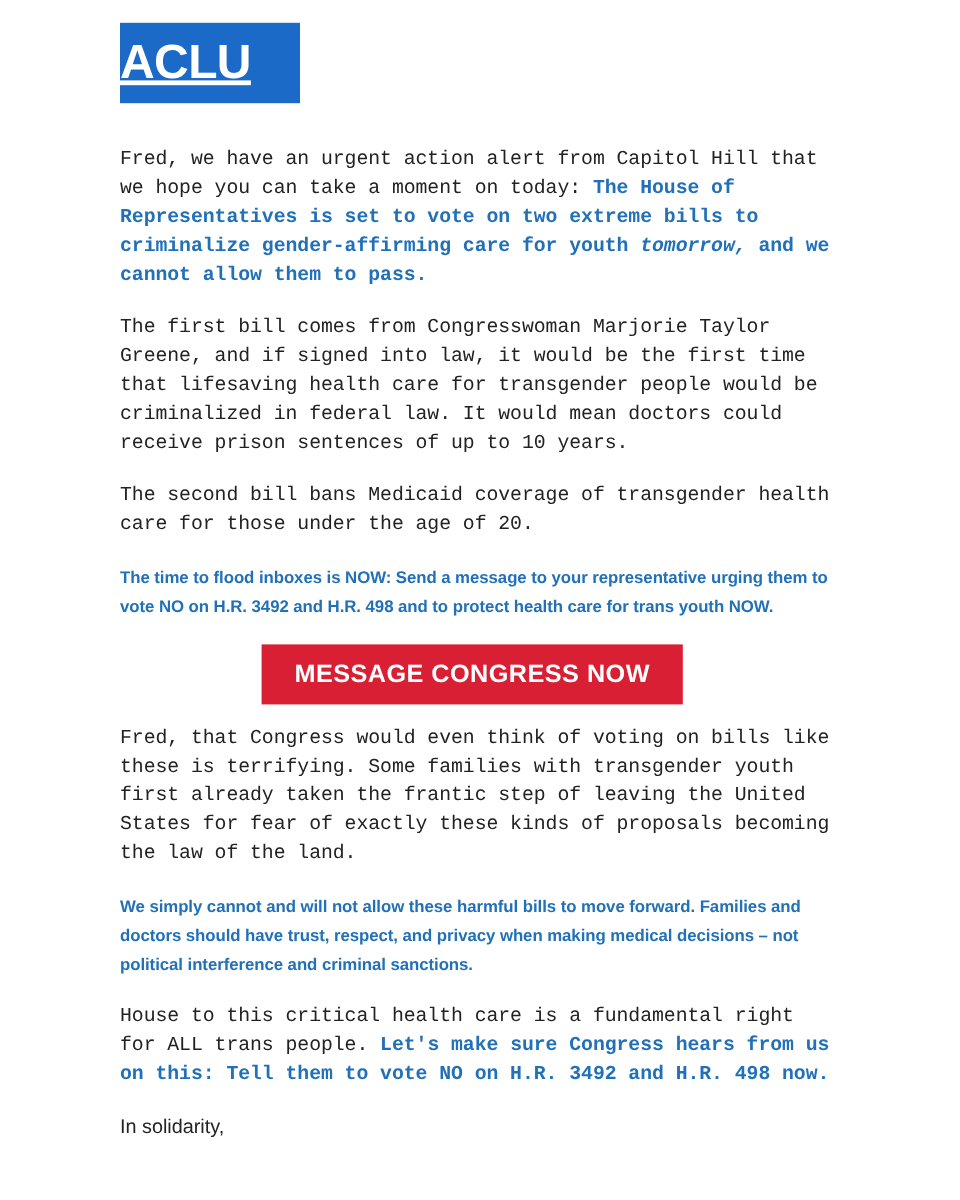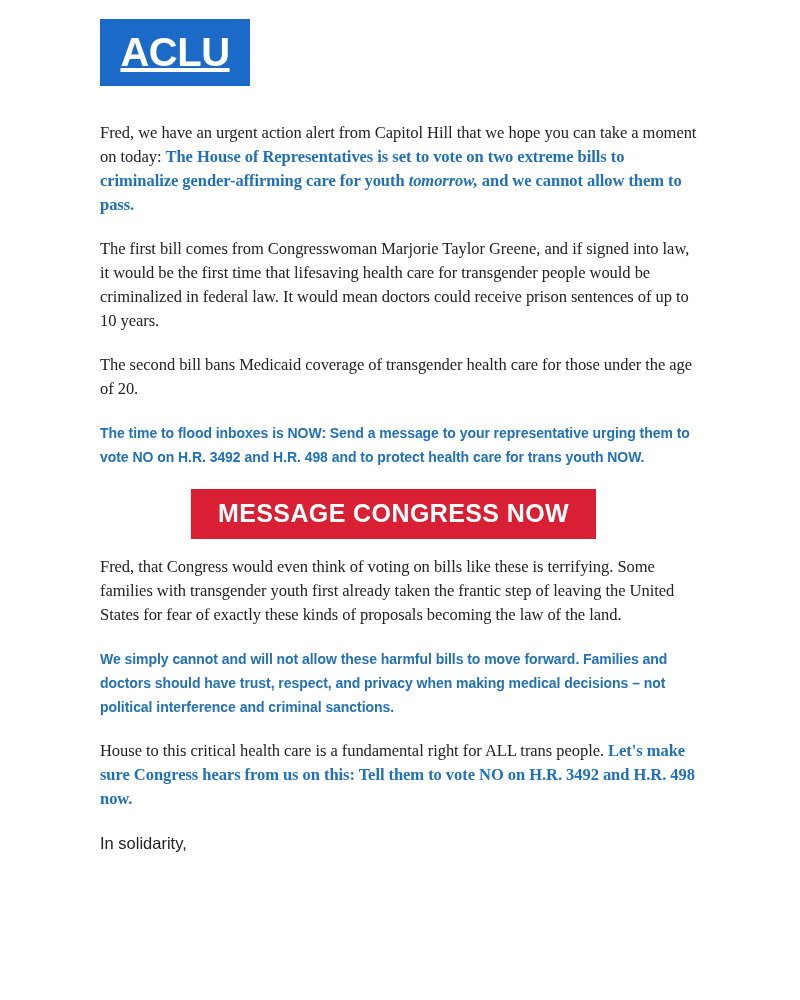--- a/index.html
+++ b/index.html
@@ -25,21 +25,21 @@
   
   .logo-block {
     padding: 19px 0 0 100px;
   }
   .aclu-logo {
     display: inline-block;
     background: #1b6ac7;
     width: 150px;
     height: 67px;
     line-height: 67px;
-    text-align: center;
+    text-align: left;
     color: #ffffff;
     font-family: "Liberation Sans", sans-serif;
     font-weight: bold;
     font-size: 40px;
     letter-spacing: -0.5px;
     font-stretch: condensed;
     transform: scaleX(1.0);
   }
 
   
@@ -47,21 +47,21 @@
     padding: 0 100px 0 100px;
     box-sizing: border-box;
     width: 800px;
   }
 
   p.para {
     margin: 0 0 20px 0;
     font-size: 16.5px;
     line-height: 24px;
     color: #222222;
-    font-family: Liberation Serif, serif;
+    font-family: Liberation Mono, monospace;
     letter-spacing: -0.05px;
   }
   p.para.first {
     margin-top: 0;
   }
 
   .lead-gap {
     height: 35px;
   }
 
@@ -89,21 +89,21 @@
     text-align: center;
     margin: 12px 0 16px 0;
     padding-right: 13px;
   }
   .cta-button {
     display: inline-block;
     background: #d81f33;
     color: #ffffff;
     font-family: "Liberation Sans", sans-serif;
     font-weight: bold;
-    font-size: 25px;
+    font-size: 21px;
     letter-spacing: 0.4px;
     padding: 15px 27px 16px 27px;
     border: 0;
     border-radius: 0;
     cursor: pointer;
     text-decoration: none;
     line-height: 19px;
   }
 
   .sig {

